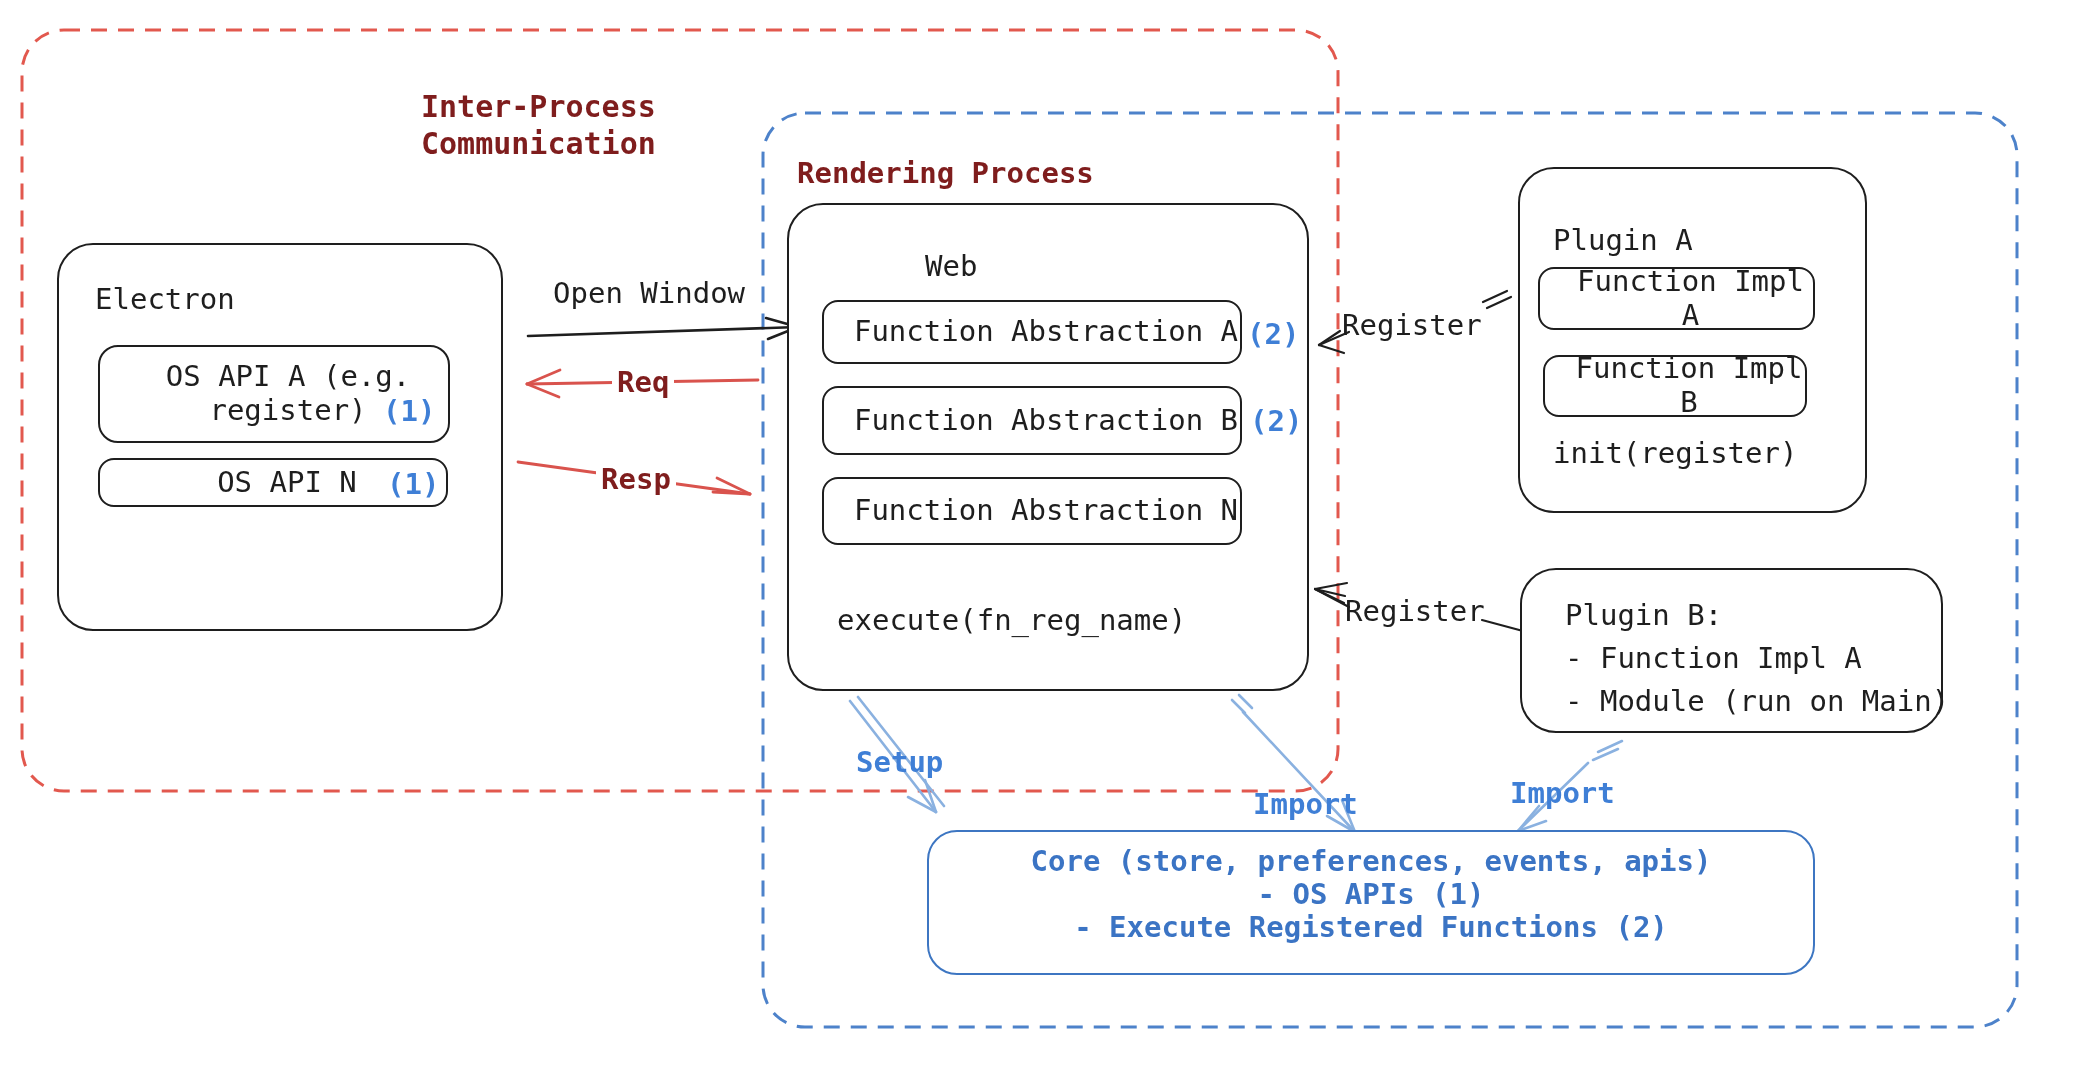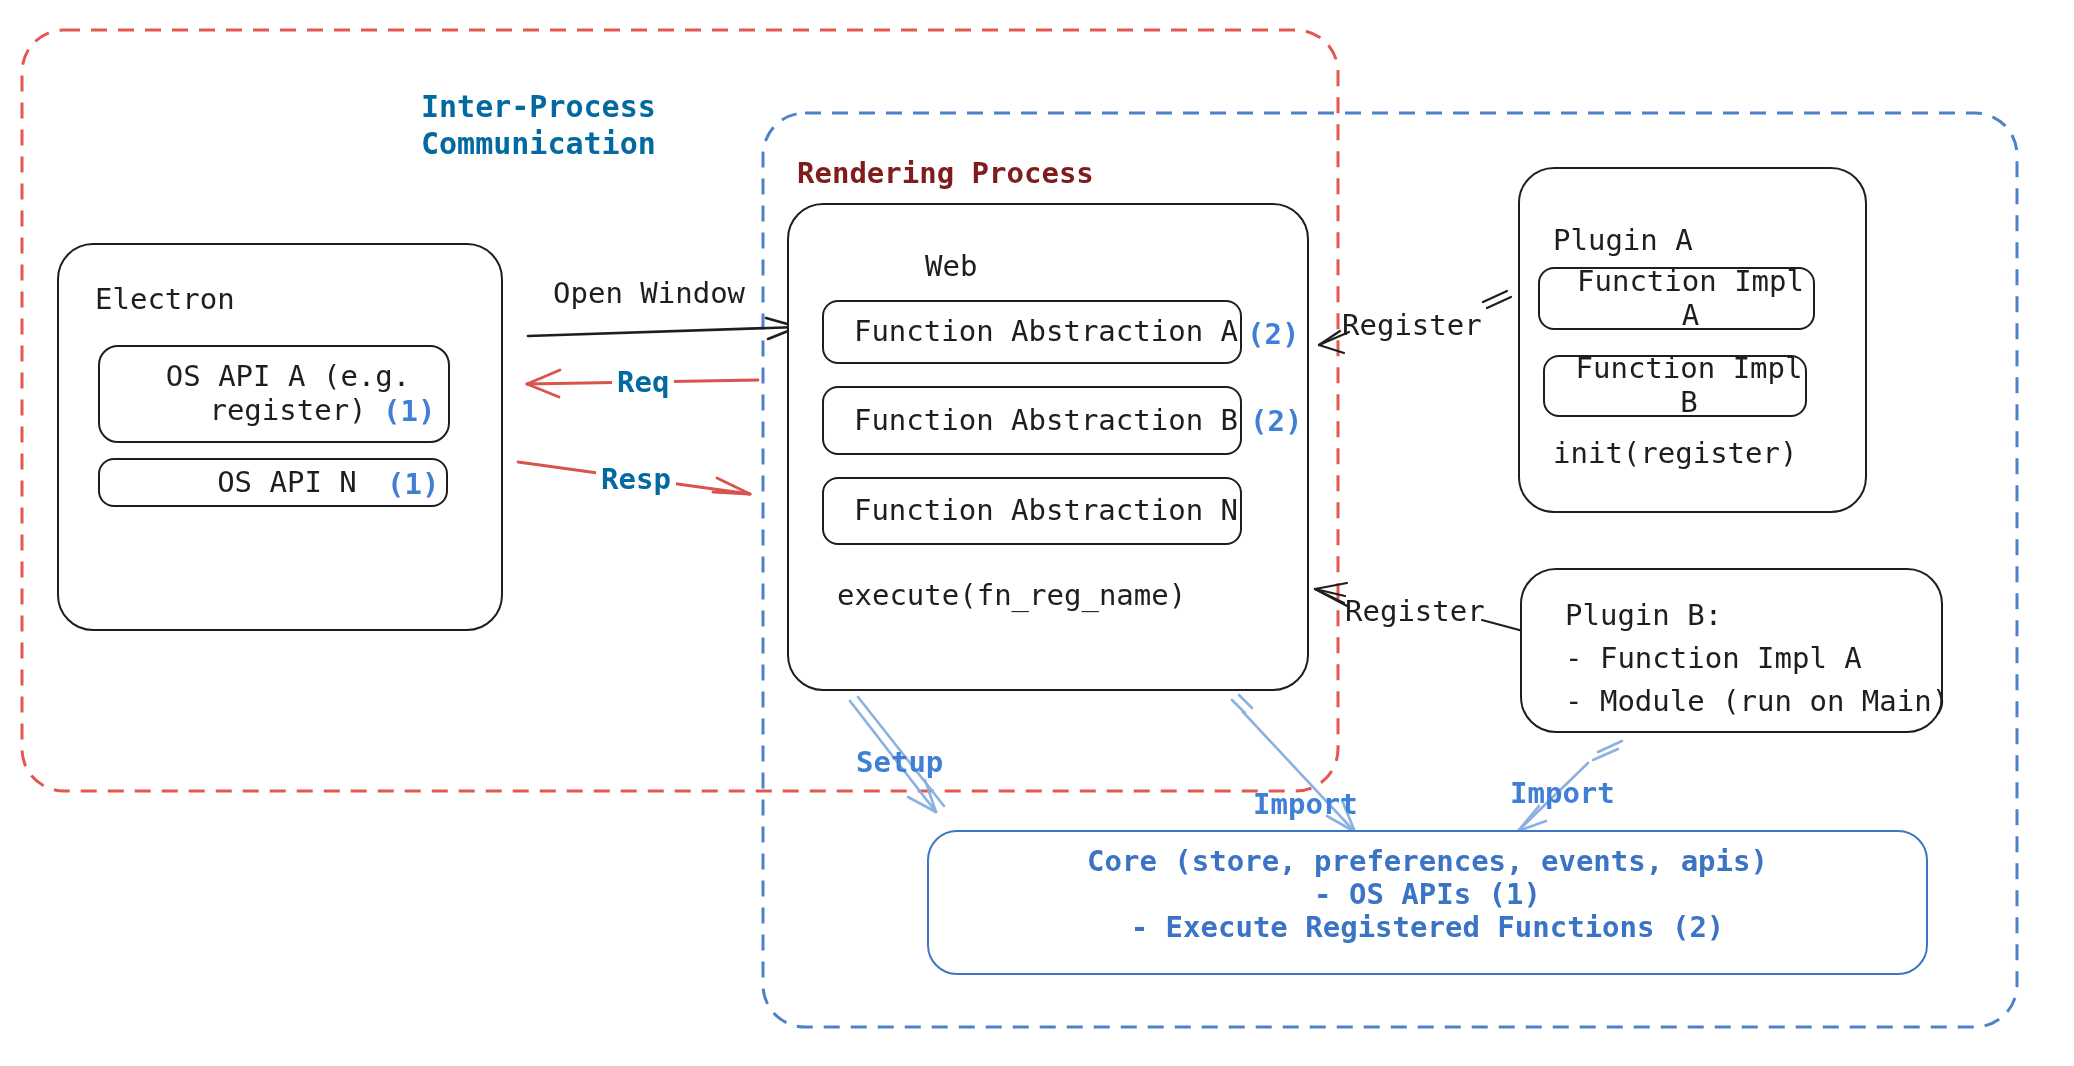--- a/index.html
+++ b/index.html
@@ -4,21 +4,21 @@
 <style>
   html,body{margin:0;padding:0;background:#fff;}
   .canvas{position:relative;width:2074px;height:1066px;background:#ffffff;overflow:hidden;
           font-family:"DejaVu Sans Mono", monospace;color:#1e1e1e;}
   .layer-svg{position:absolute;left:0;top:0;z-index:1;}
   .node{position:absolute;background:#fff;border:2.4px solid #1e1e1e;z-index:2;box-sizing:border-box;padding-left:28px;}
   .big{border-radius:36px;}
   .small{border-radius:16px;display:flex;align-items:center;justify-content:center;text-align:center;}
   .lbl{position:absolute;z-index:3;font-size:29px;line-height:1.15;white-space:pre-line;}
   .black{color:#1e1e1e;}
-  .redtxt{color:#0369a1;font-weight:bold;}
+  .redtxt{color:#7f1d1d;font-weight:bold;}
   .bluetxt{color:#7f1d1d;font-weight:bold;}
   .brightblue{color:#3f7fd6;font-weight:bold;}
   .whitebg{background:#fff;padding:0 5px;}
   .badge{position:absolute;z-index:4;font-size:29px;color:#3f7fd6;font-weight:bold;}
   .boxtext{font-size:29px;line-height:1.16;white-space:pre-line;}
   .core{position:absolute;z-index:2;background:#fff;border:2.4px solid #3d76c2;border-radius:30px;
         display:flex;flex-direction:column;align-items:center;padding-top:13px;box-sizing:border-box;}
   .core div{font-size:29px;line-height:33px;color:#3b74c4;font-weight:bold;}
   .plines div{font-size:29px;line-height:43px;}
 </style>
@@ -117,21 +117,21 @@
     <span class="boxtext">Function Abstraction A</span>
   </div>
   <span class="badge" style="left:1247px;top:317px;">(2)</span>
   <div class="node small" style="left:822px;top:386px;width:420px;height:69px;">
     <span class="boxtext">Function Abstraction B</span>
   </div>
   <span class="badge" style="left:1250px;top:404px;">(2)</span>
   <div class="node small" style="left:822px;top:477px;width:420px;height:68px;">
     <span class="boxtext">Function Abstraction N</span>
   </div>
-  <div class="lbl black" style="left:837px;top:579px;">execute(fn_reg_name)</div>
+  <div class="lbl black" style="left:837px;top:604px;">execute(fn_reg_name)</div>
 
   <div class="lbl black" style="left:1342px;top:309px;">Register</div>
   <div class="lbl black" style="left:1345px;top:595px;">Register</div>
 
   <div class="node big" style="left:1518px;top:167px;width:349px;height:346px;"></div>
   <div class="lbl black" style="left:1553px;top:216px;margin-top:8px;">Plugin A</div>
   <div class="node small" style="left:1538px;top:267px;width:277px;height:63px;">
     <span class="boxtext">Function Impl A</span>
   </div>
   <div class="node small" style="left:1543px;top:355px;width:264px;height:62px;">
@@ -143,19 +143,19 @@
   <div class="lbl black plines" style="left:1553px;top:594px;white-space:normal;margin-left:12px;">
     <div>Plugin B:</div>
     <div>- Function Impl A</div>
     <div>- Module (run on Main)</div>
   </div>
 
   <div class="lbl brightblue" style="left:856px;top:746px;">Setup</div>
   <div class="lbl brightblue" style="left:1253px;top:788px;">Import</div>
   <div class="lbl brightblue" style="left:1510px;top:777px;">Import</div>
 
-  <div class="core" style="left:927px;top:830px;width:1001px;height:145px;">
+  <div class="core" style="left:927px;top:830px;width:888px;height:145px;">
     <div>Core (store, preferences, events, apis)</div>
     <div>- OS APIs (1)</div>
     <div>- Execute Registered Functions (2)</div>
   </div>
 
 </div>
 
 </body></html>

